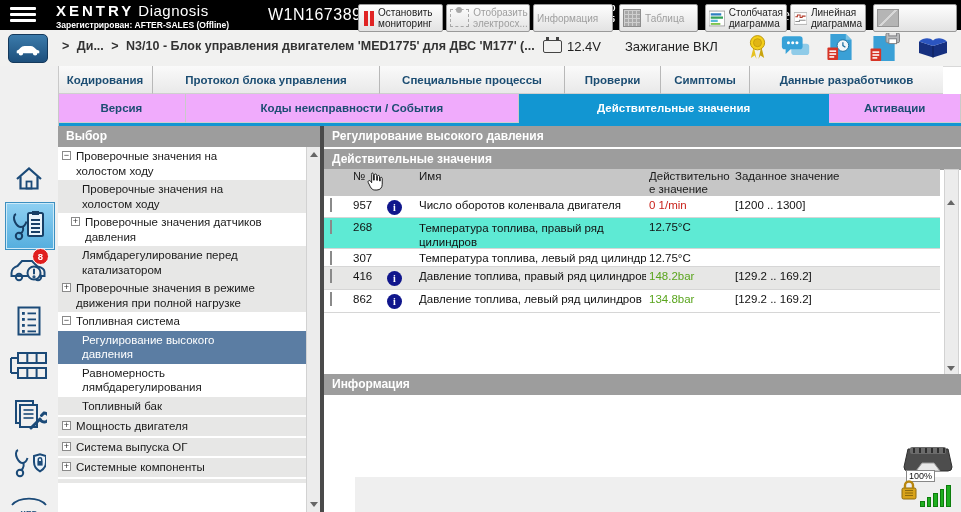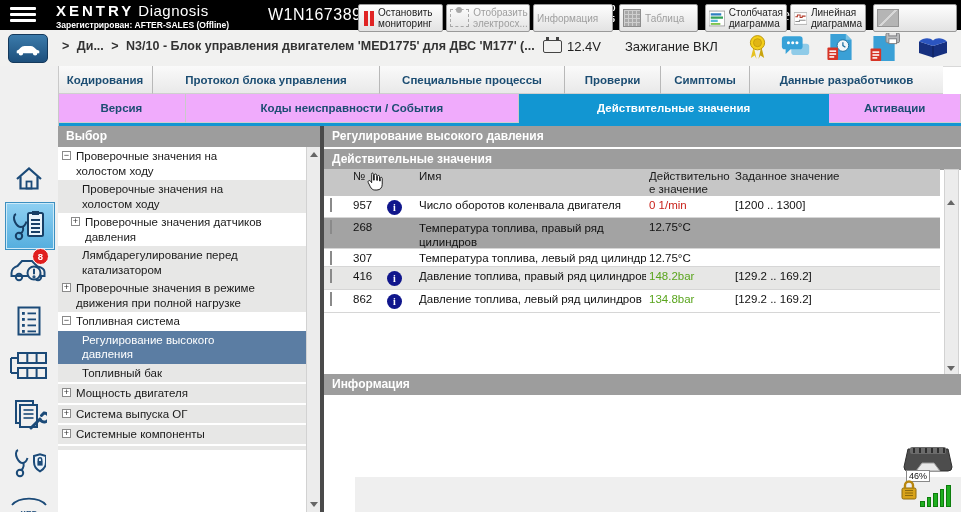--- a/index.html
+++ b/index.html
@@ -353,20 +353,24 @@
 движения при полной нагрузке</span>
     </div>
     <div class="titem bg-w">
       <span class="exp">−</span>
       <span class="tlabel">Топливная система</span>
     </div>
     <div class="titem bg-sel lvl1">
       <span class="tlabel">Регулирование высокого
 давления</span>
     </div>
+    <div class="titem bg-w lvl1">
+      <span class="tlabel">Равномерность
+лямбдарегулирования</span>
+    </div>
     <div class="titem bg-g lvl1">
       <span class="tlabel">Топливный бак</span>
     </div>
     <div class="titem bg-g gap">
       <span class="exp">+</span>
       <span class="tlabel">Мощность двигателя</span>
     </div>
     <div class="titem bg-g gap">
       <span class="exp">+</span>
       <span class="tlabel">Система выпуска ОГ</span>
@@ -407,21 +411,21 @@
       <div><span class="cbx"></span></div>
       <div>957</div>
       <div>
           <span class="iico">i</span>
         </div>
       <div class="nwrap">Число оборотов коленвала двигателя</div>
       <div class="val-red">0 1/min</div>
       <div>[1200 .. 1300]</div>
         <div></div>
     </div>
-    <div class="trow" style="background:#a3a3a3;height:30px">
+    <div class="trow" style="background:#5eead4;height:30px">
       <div><span class="cbx"></span></div>
       <div>268</div>
       <div></div>
       <div class="pre">Температура топлива, правый ряд
 цилиндров</div>
       <div>12.75°C</div>
       <div></div>
         <div></div>
     </div>
     <div class="trow" style="background:#fff">
@@ -515,21 +519,21 @@
     <g stroke="#2e2e2e" stroke-width="2">
         <line x1="12" y1="1" x2="12" y2="6"></line>
         <line x1="18" y1="1" x2="18" y2="6"></line>
         <line x1="24" y1="1" x2="24" y2="6"></line>
         <line x1="30" y1="1" x2="30" y2="6"></line>
         <line x1="36" y1="1" x2="36" y2="6"></line>
         <line x1="42" y1="1" x2="42" y2="6"></line>
       </g>
     <path d="M14 24 l6 -8 h12 l6 8 z" fill="#e8e8e8" stroke="#9a9a9a"></path>
   </svg>
-  <div class="vci-pct">46%</div>
+  <div class="vci-pct">100%</div>
   <svg class="lockico" width="18" height="22" viewBox="0 0 18 22">
     <rect x="2" y="9" width="14" height="11" rx="1.5" fill="#d9a41c" stroke="#8d6a0c"></rect>
     <path d="M5 9 V6.5 a4 4 0 0 1 8 0 V9" fill="none" stroke="#b8860e" stroke-width="2.4"></path>
     <g stroke="#8d6a0c" stroke-width="1">
         <line x1="5" y1="11.5" x2="13" y2="11.5"></line>
         <line x1="5" y1="14" x2="13" y2="14"></line>
         <line x1="5" y1="16.5" x2="13" y2="16.5"></line>
       </g>
   </svg>
   <div class="vci-bars">

